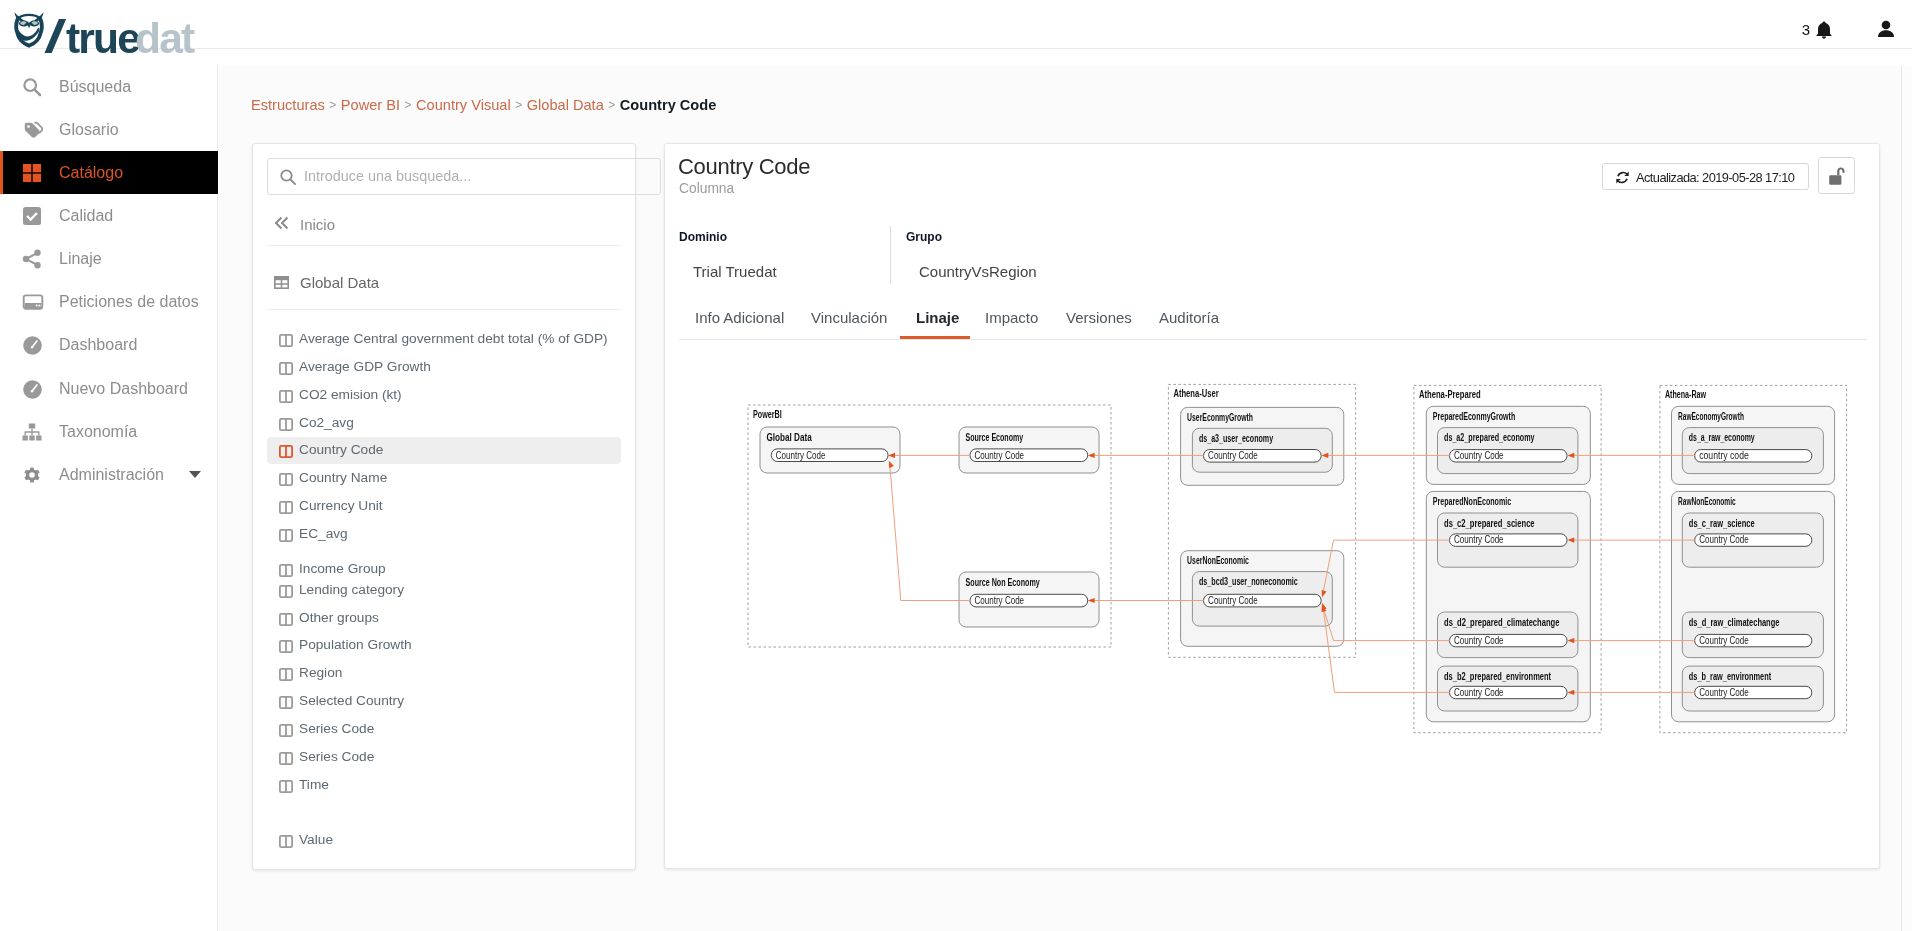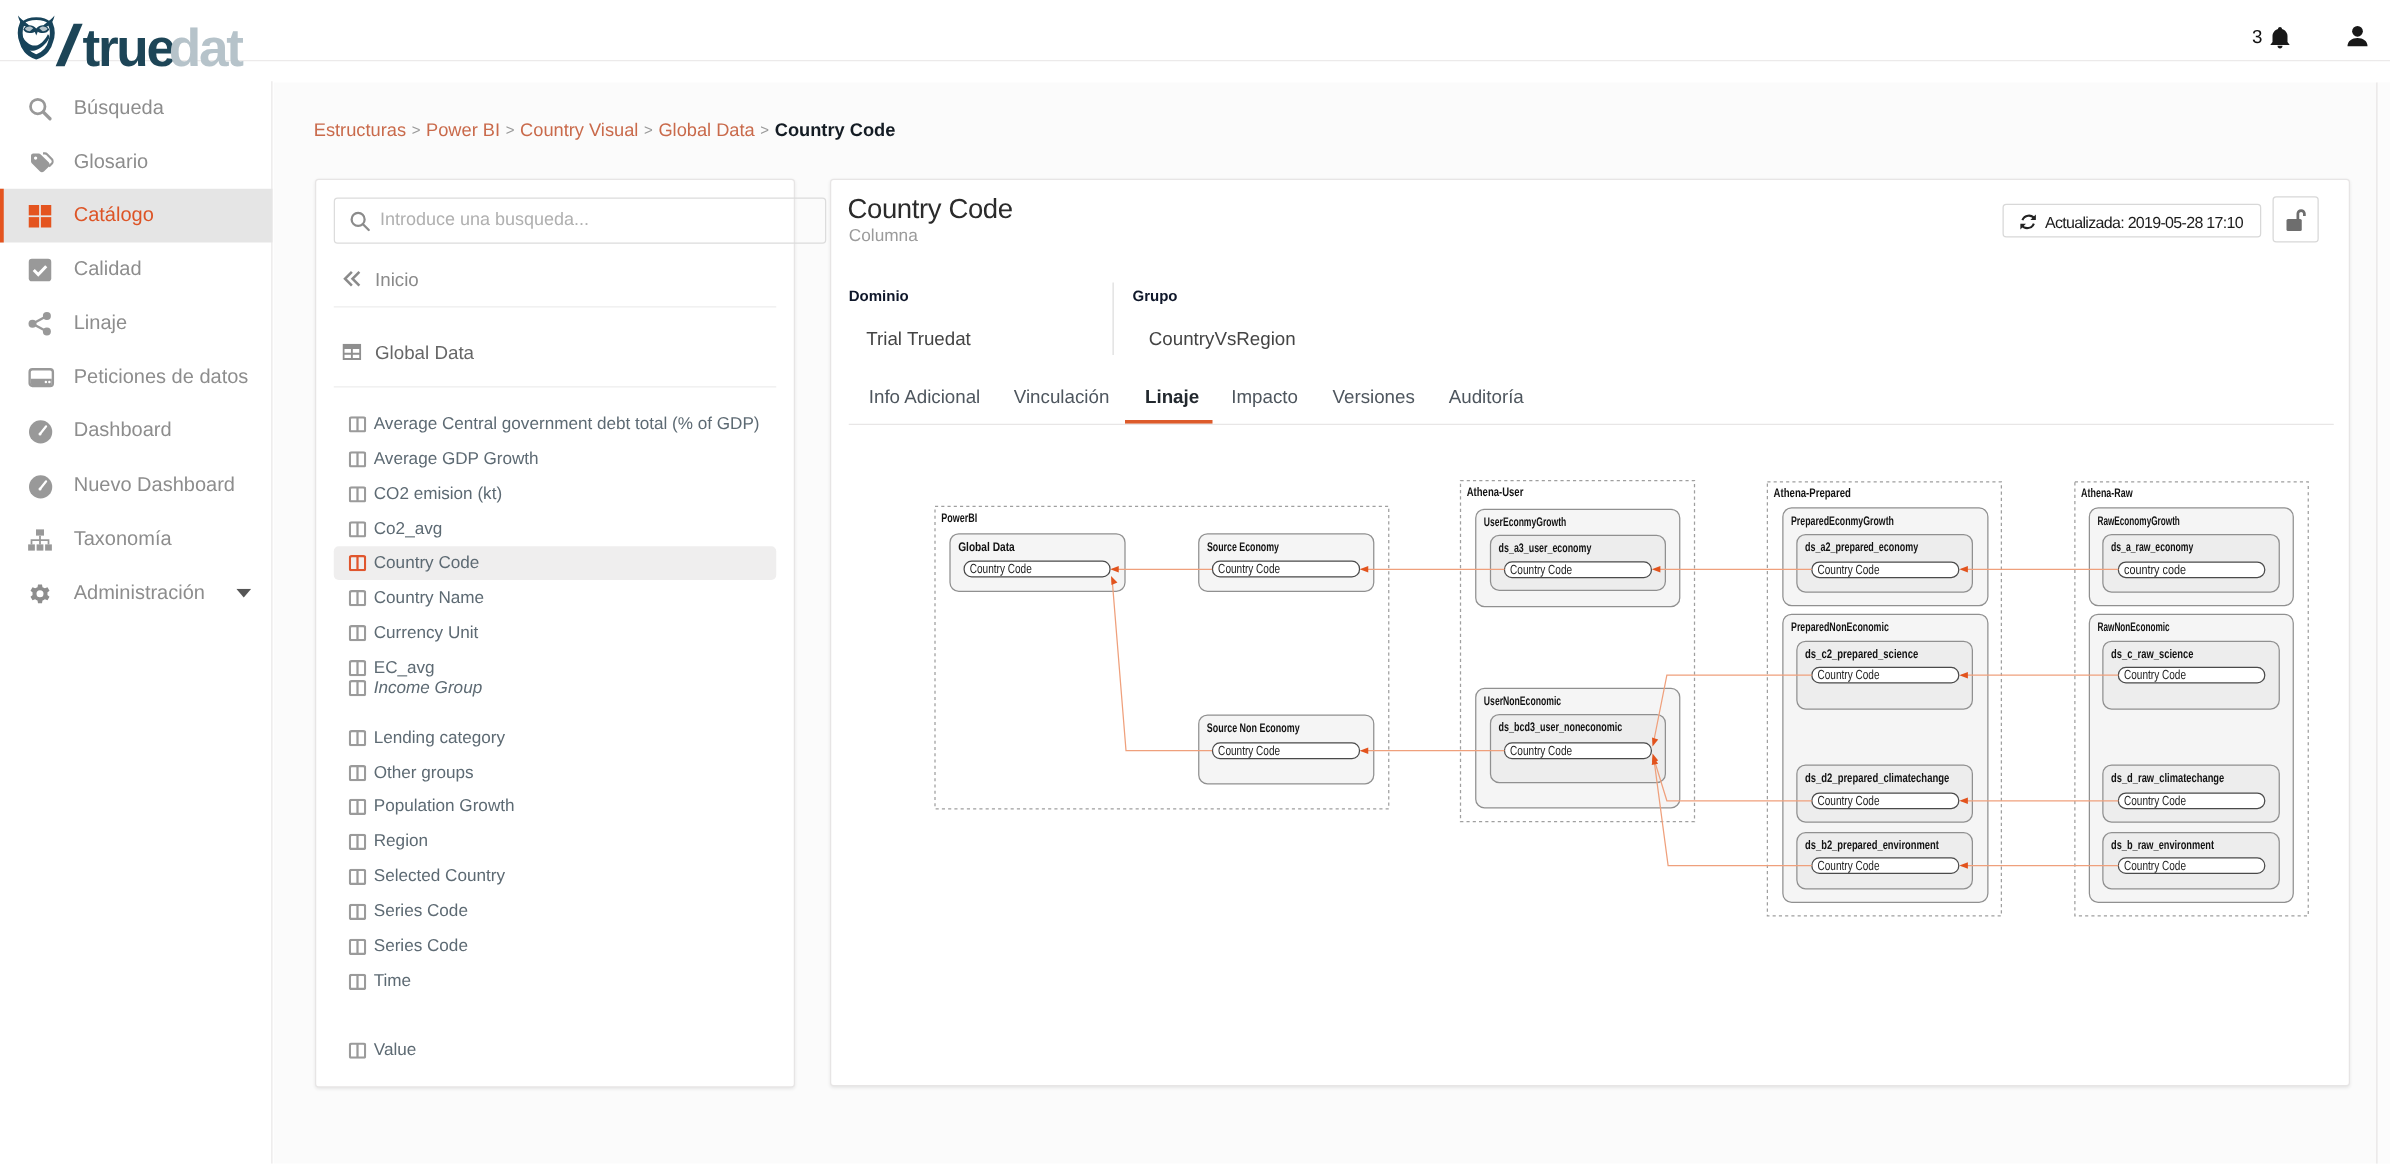--- a/index.html
+++ b/index.html
@@ -10,21 +10,21 @@
 #header { position:absolute; left:0; top:0; width:1912px; height:49px;
   background:#fff; border-bottom:1px solid #eceaea; z-index:5; }
 #hdr-right { position:absolute; right:16px; top:0; height:65px; }
 
 #sidebar { position:absolute; left:0; top:65px; width:218px; height:866px;
   background:#fff; border-right:1px solid #e9e7e7; z-index:4; }
 .sitem { position:absolute; left:0; width:218px; height:43px; color:#8d8d8d; }
 .sitem .ic { position:absolute; left:22px; top:50%; transform:translateY(-50%); width:20px; height:20px; }
 .sitem .lb { position:absolute; left:59px; top:50%; transform:translateY(-50%);
   font-size:16px; white-space:nowrap; }
-.sitem.active { background:#e5e5e5; border-left:3px solid #e4541f; }
+.sitem.active { background:#000000; border-left:3px solid #e4541f; }
 .sitem.active .ic { left:19px; }
 .sitem.active .lb { left:56px; color:#dd5426; }
 
 #main { position:absolute; left:219px; top:66px; width:1682px; height:865px;
   background:#fbfbfb; }
 #scrollstrip { position:absolute; right:0; top:66px; width:11px; height:865px;
   background:#fcfcfc; border-left:1px solid #e6e4e4; z-index:6; }
 #crumbs { position:absolute; left:251px; top:97px; font-size:14.6px; color:#999; z-index:3; }
 #crumbs a { color:#c96a4b; text-decoration:none; }
 #crumbs .sep { color:#9a9a9a; font-size:12px; padding:0 4.5px; position:relative; top:-1px; }
@@ -260,21 +260,21 @@
           </svg></span>
         <span class="ltx">Currency Unit</span>
       </div>
       <div class="li" style="top:377.0px;">
         <span class="lic"><svg width="14" height="13" viewBox="0 0 14 13">
             <rect x="0.9" y="0.9" width="12.2" height="11.2" rx="1.4" fill="none" stroke="#9b9b9b" stroke-width="1.8"></rect>
             <line x1="7" y1="1" x2="7" y2="12" stroke="#9b9b9b" stroke-width="1.8"></line>
           </svg></span>
         <span class="ltx">EC_avg</span>
       </div>
-      <div class="li" style="top:393px;font-style:italic;">
+      <div class="li" style="top:412px;">
         <span class="lic"><svg width="14" height="13" viewBox="0 0 14 13">
             <rect x="0.9" y="0.9" width="12.2" height="11.2" rx="1.4" fill="none" stroke="#9b9b9b" stroke-width="1.8"></rect>
             <line x1="7" y1="1" x2="7" y2="12" stroke="#9b9b9b" stroke-width="1.8"></line>
           </svg></span>
         <span class="ltx">Income Group</span>
       </div>
       <div class="li" style="top:432.6px;">
         <span class="lic"><svg width="14" height="13" viewBox="0 0 14 13">
             <rect x="0.9" y="0.9" width="12.2" height="11.2" rx="1.4" fill="none" stroke="#9b9b9b" stroke-width="1.8"></rect>
             <line x1="7" y1="1" x2="7" y2="12" stroke="#9b9b9b" stroke-width="1.8"></line>

